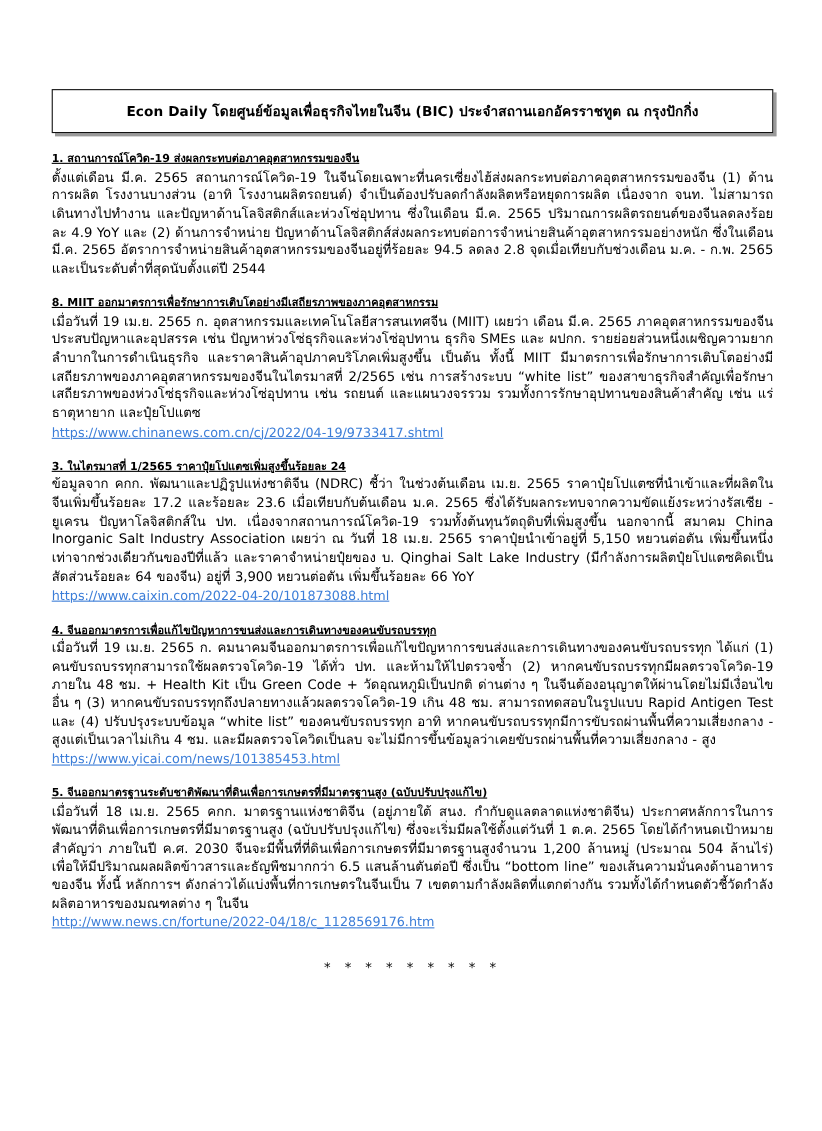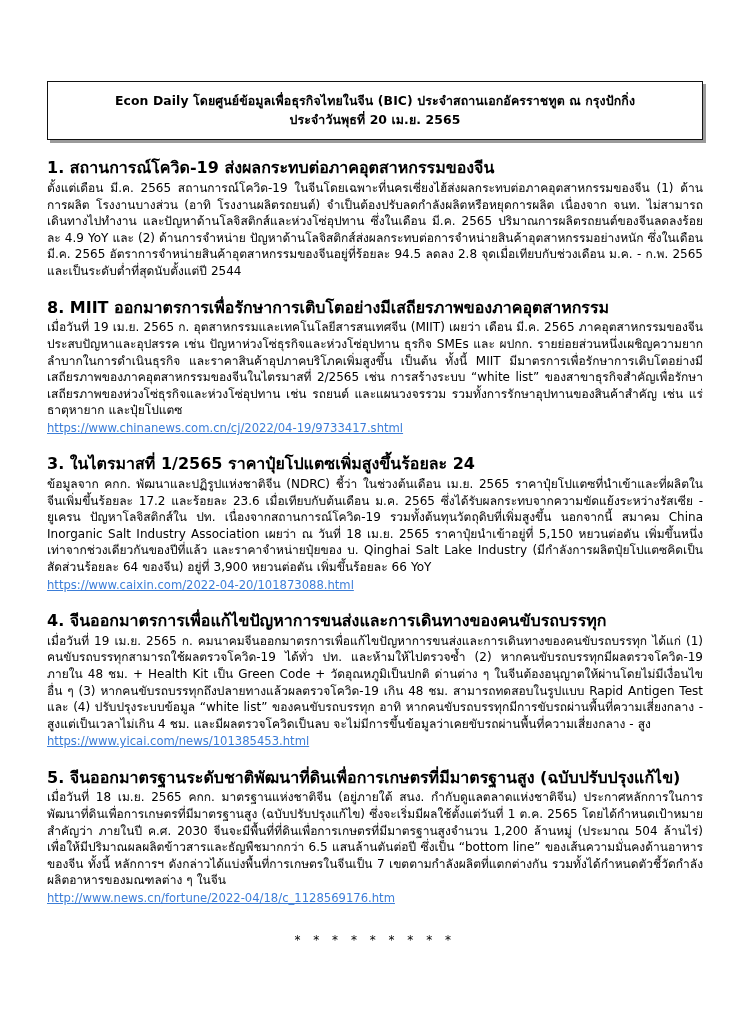--- a/index.html
+++ b/index.html
@@ -45,25 +45,26 @@
     line-height: 1.55;
     letter-spacing: 0.1px;
     color: #000000;
   }
 
   
   .section {
     margin-top: 17px;
   }
   .section-heading {
-    font-size: 16px;
+    font-size: 10px;
     font-weight: bold;
     line-height: 1.35;
     margin-bottom: 1px;
     color: #000000;
+    text-decoration: underline;
   }
   .para {
     font-size: 12px;
     line-height: 1.385;
     text-align: justify;
     text-justify: inter-word;
     color: #000000;
     word-spacing: 0.2px;
   }
   .links {
@@ -88,21 +89,20 @@
   }
 </style>
 </head>
 <body>
 
 <div class="page">
   <div class="doc-body">
 
     <div class="title-box">
       <div class="title-line">Econ Daily โดยศูนย์ข้อมูลเพื่อธุรกิจไทยในจีน (BIC) ประจำสถานเอกอัครราชทูต ณ กรุงปักกิ่ง</div>
-      <div class="title-line">ประจำวันพุธที่ 20 เม.ย. 2565</div>
     </div>
 
     <div class="section">
       <div class="section-heading">1. สถานการณ์โควิด-19 ส่งผลกระทบต่อภาคอุตสาหกรรมของจีน</div>
       <div class="para">ตั้งแต่เดือน มี.ค. 2565 สถานการณ์โควิด-19 ในจีนโดยเฉพาะที่นครเซี่ยงไฮ้ส่งผลกระทบต่อภาคอุตสาหกรรมของจีน (1) ด้านการผลิต โรงงานบางส่วน (อาทิ โรงงานผลิตรถยนต์) จำเป็นต้องปรับลดกำลังผลิตหรือหยุดการผลิต  เนื่องจาก จนท. ไม่สามารถเดินทางไปทำงาน และปัญหาด้านโลจิสติกส์และห่วงโซ่อุปทาน  ซึ่งในเดือน มี.ค. 2565 ปริมาณการผลิตรถยนต์ของจีนลดลงร้อยละ 4.9 YoY และ (2) ด้านการจำหน่าย ปัญหาด้านโลจิสติกส์ส่งผลกระทบต่อการจำหน่ายสินค้าอุตสาหกรรมอย่างหนัก ซึ่งในเดือน มี.ค. 2565 อัตราการจำหน่ายสินค้าอุตสาหกรรมของจีนอยู่ที่ร้อยละ 94.5 ลดลง 2.8 จุดเมื่อเทียบกับช่วงเดือน ม.ค. - ก.พ. 2565 และเป็นระดับต่ำที่สุดนับตั้งแต่ปี  2544</div>
     </div>
 
     <div class="section">
       <div class="section-heading">8. MIIT ออกมาตรการเพื่อรักษาการเติบโตอย่างมีเสถียรภาพของภาคอุตสาหกรรม</div>
       <div class="para">เมื่อวันที่ 19 เม.ย. 2565 ก. อุตสาหกรรมและเทคโนโลยีสารสนเทศจีน (MIIT) เผยว่า เดือน มี.ค. 2565 ภาคอุตสาหกรรมของจีนประสบปัญหาและอุปสรรค เช่น ปัญหาห่วงโซ่ธุรกิจและห่วงโซ่อุปทาน ธุรกิจ SMEs และ ผปกก. รายย่อยส่วนหนึ่งเผชิญความยากลำบากในการดำเนินธุรกิจ และราคาสินค้าอุปภาคบริโภคเพิ่มสูงขึ้น เป็นต้น ทั้งนี้ MIIT มีมาตรการเพื่อรักษาการเติบโตอย่างมีเสถียรภาพของภาคอุตสาหกรรมของจีนในไตรมาสที่  2/2565 เช่น การสร้างระบบ “white list” ของสาขาธุรกิจสำคัญเพื่อรักษาเสถียรภาพของห่วงโซ่ธุรกิจและห่วงโซ่อุปทาน  เช่น รถยนต์ และแผนวงจรรวม  รวมทั้งการรักษาอุปทานของสินค้าสำคัญ เช่น แร่ธาตุหายาก และปุ๋ยโปแตซ</div>

